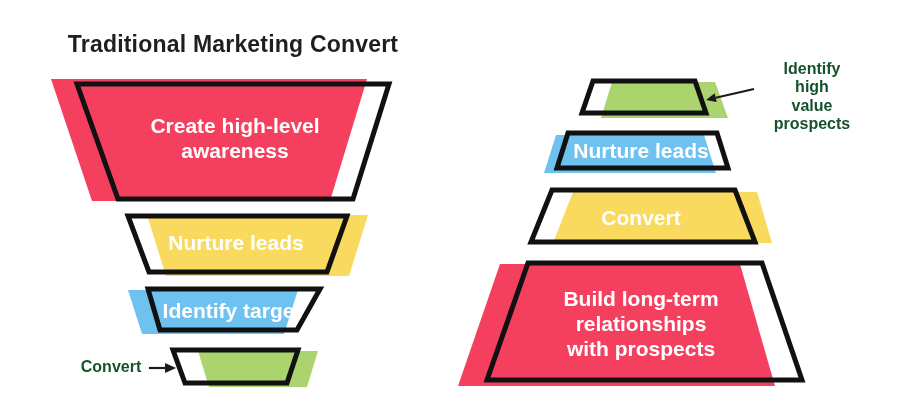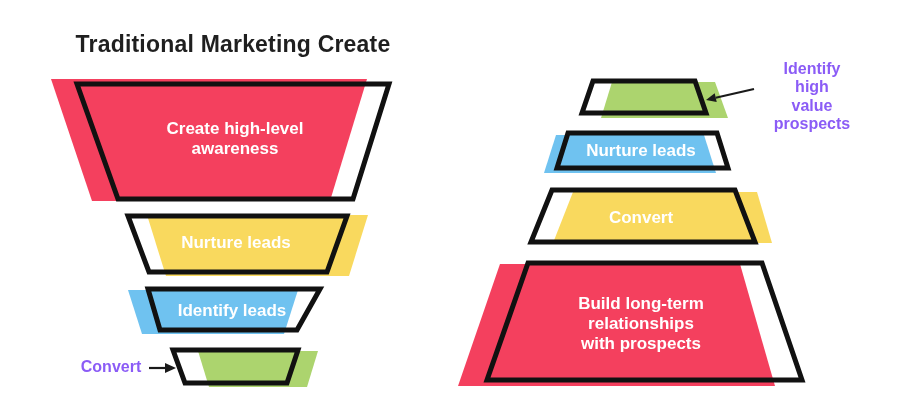--- a/index.html
+++ b/index.html
@@ -15,22 +15,22 @@
   .outline { fill: none; stroke-width: 5; stroke-linejoin: miter; }
   .arrow-line { stroke-width: 2.2; }
   .label {
     position: absolute;
     transform: translate(-50%, -50%);
     text-align: center;
     white-space: pre-line;
     font-weight: 700;
   }
   .title { font-size: 23px; color: #1f1f1f; letter-spacing: 0.2px; }
-  .stage-label { font-size: 17px; line-height: 1.18; color: #ffffff; }
-  .annotation { font-size: 16px; line-height: 1.15; color: #8b5cf6; }
+  .stage-label { font-size: 21px; line-height: 1.18; color: #ffffff; }
+  .annotation { font-size: 16px; line-height: 1.15; color: #14532d; }
 </style>
 </head>
 <body>
 
 <div class="canvas">
 
   <svg width="900" height="411" viewBox="0 0 900 411">
 
     <g>
       <polygon points="51,79 367,79 330,201 92,201" fill="#F4405E"></polygon>
@@ -60,26 +60,26 @@
       <polygon class="outline" points="552,190 735,190 755,242 531,242" stroke="#111111"></polygon>
 
       <polygon points="500,264 740,264 775,386 458,386" fill="#F4405E"></polygon>
       <polygon class="outline" points="528,263 762,263 802,380 487,380" stroke="#111111"></polygon>
 
       <line class="arrow-line" x1="754" y1="89" x2="715.7" y2="97.7" stroke="#1A1A1A"></line>
       <polygon points="706,100 716.7,102.1 714.7,93.3" fill="#1A1A1A"></polygon>
     </g>
   </svg>
 
-  <div class="label title" style="left:233px; top:44px;">Traditional Marketing Create</div>
+  <div class="label title" style="left:233px; top:44px;">Traditional Marketing Convert</div>
 
   <div class="label stage-label" style="left:235px; top:139px;">Create high-level
 awareness</div>
   <div class="label stage-label" style="left:236px; top:243px;">Nurture leads</div>
-  <div class="label stage-label" style="left:232px; top:311px;">Identify leads</div>
+  <div class="label stage-label" style="left:232px; top:311px;">Identify target</div>
 
   <div class="label annotation" style="left:111px; top:367px;">Convert</div>
 
   <div class="label annotation" style="left:812px; top:97px;">Identify high
 value prospects</div>
   <div class="label stage-label" style="left:641px; top:151px;">Nurture leads</div>
   <div class="label stage-label" style="left:641px; top:218px;">Convert</div>
   <div class="label stage-label" style="left:641px; top:324px;">Build long-term
 relationships
 with prospects</div>

